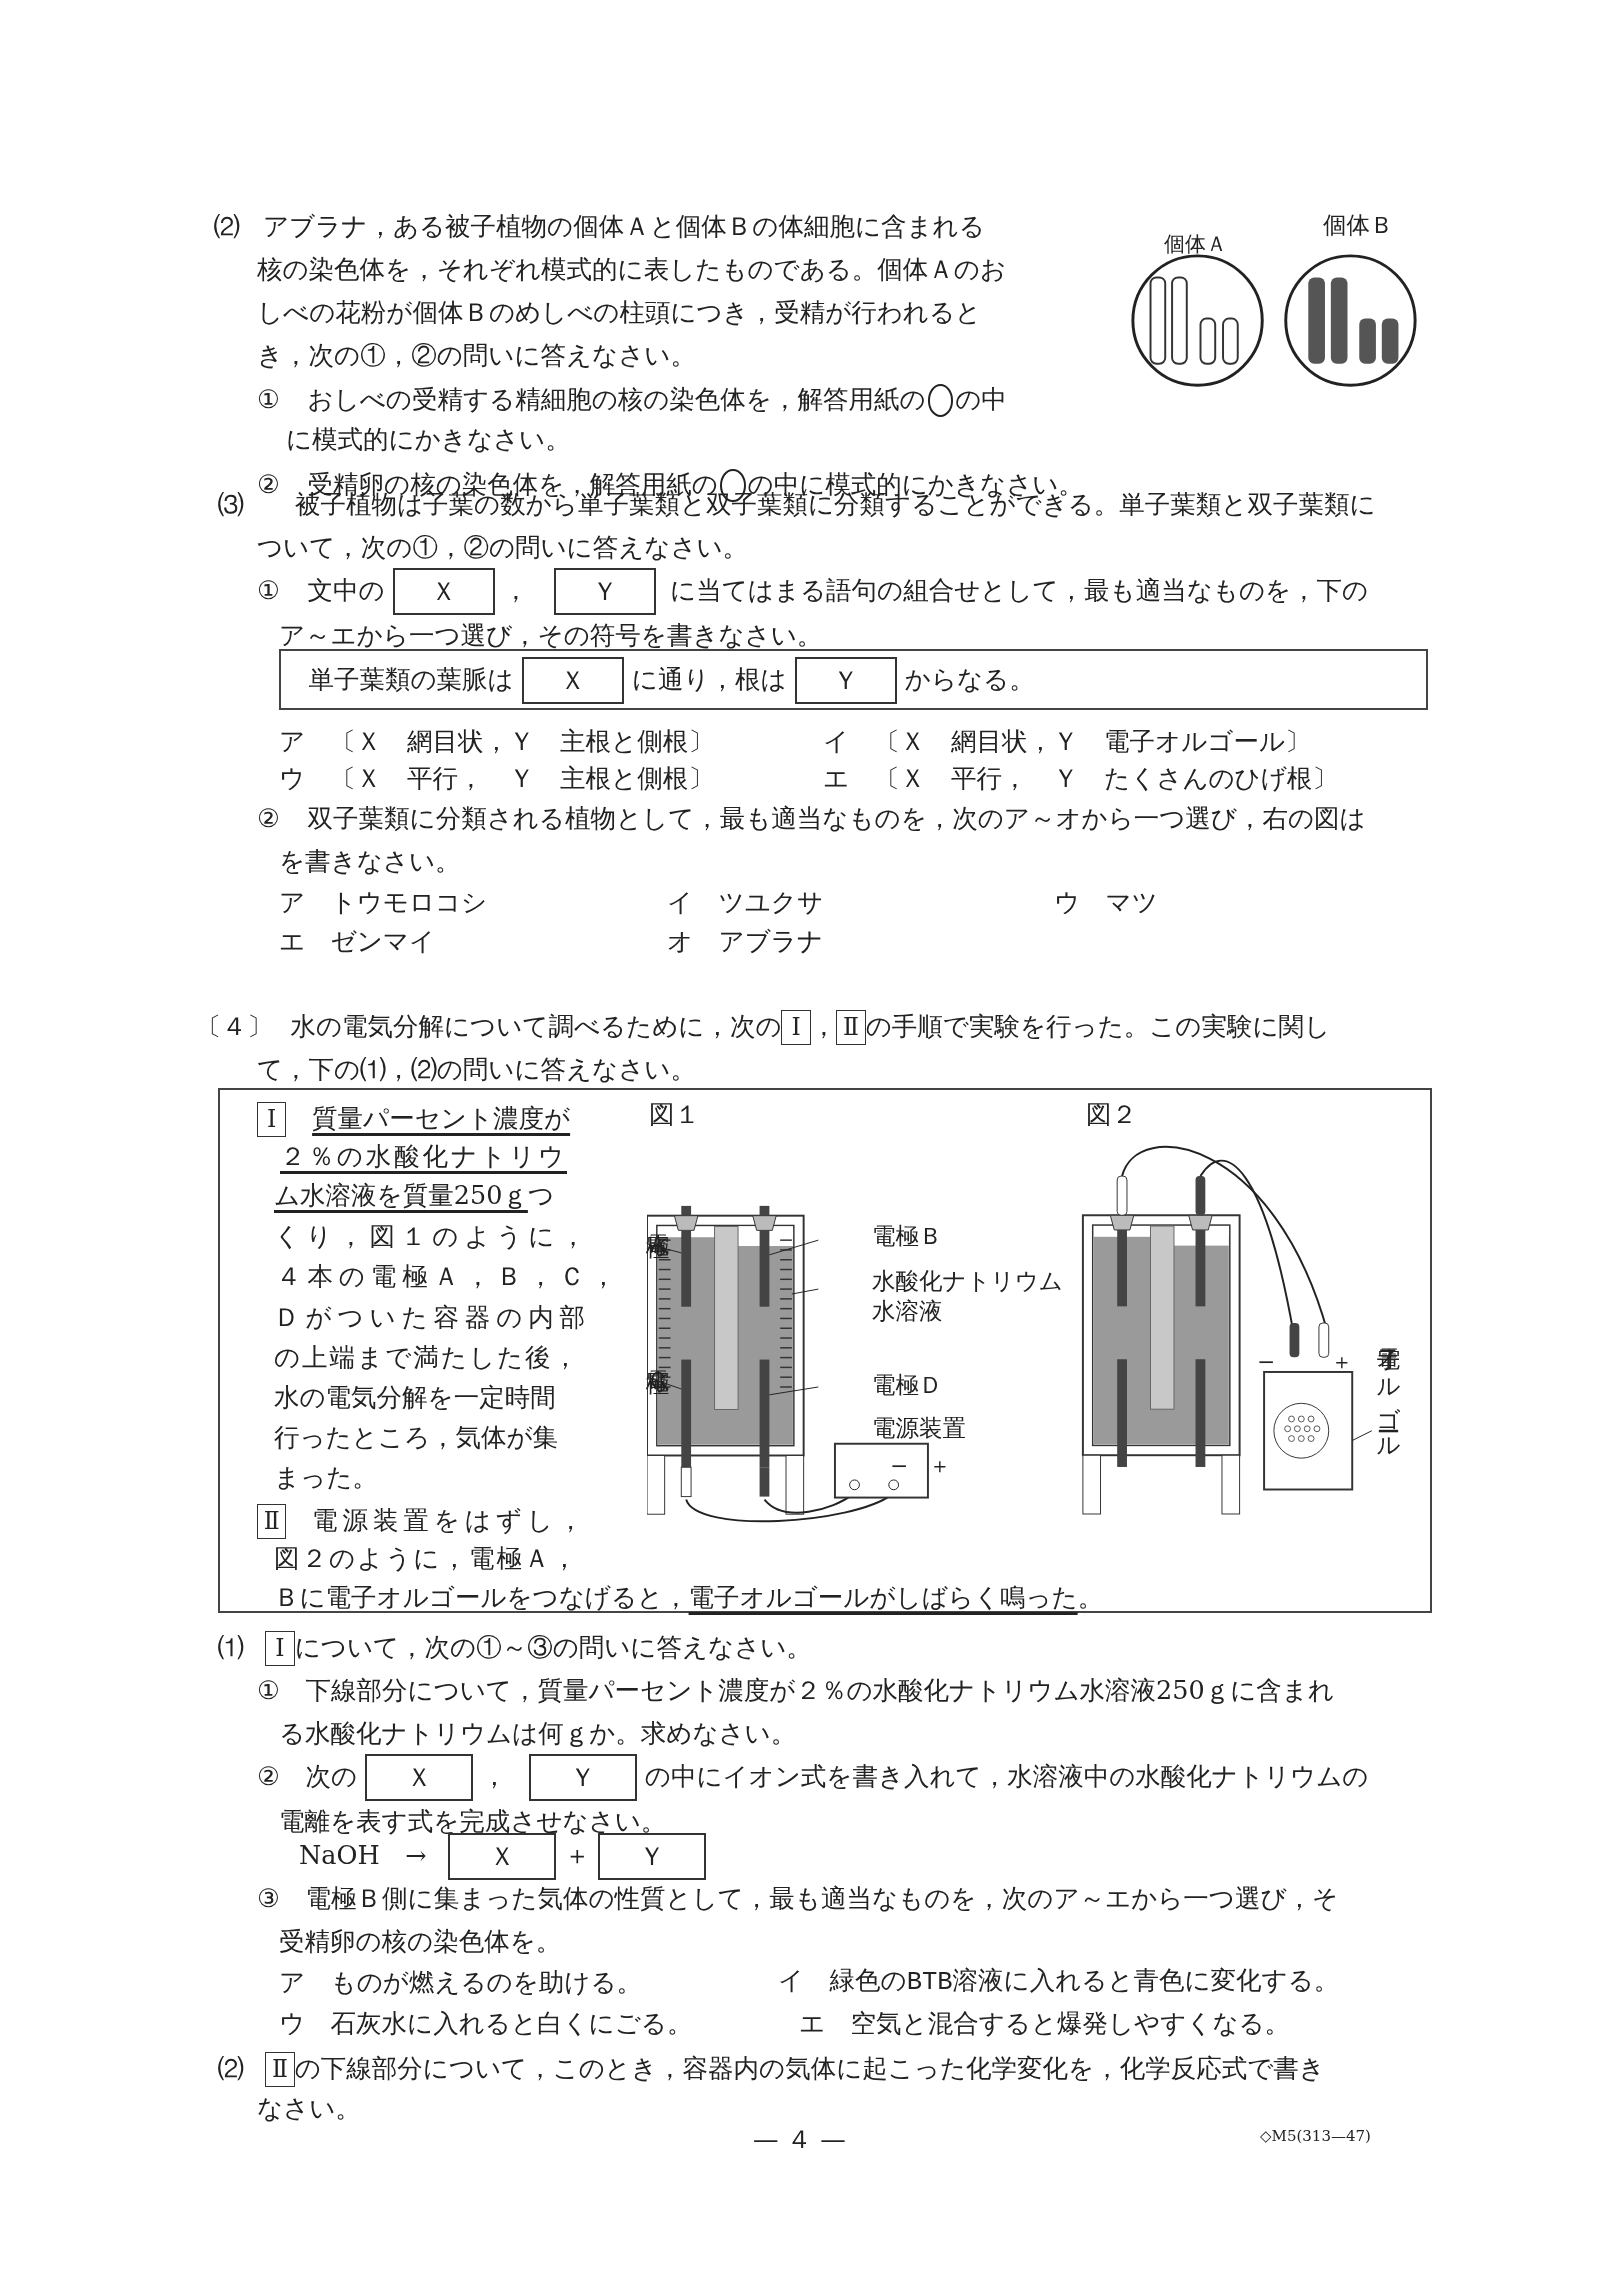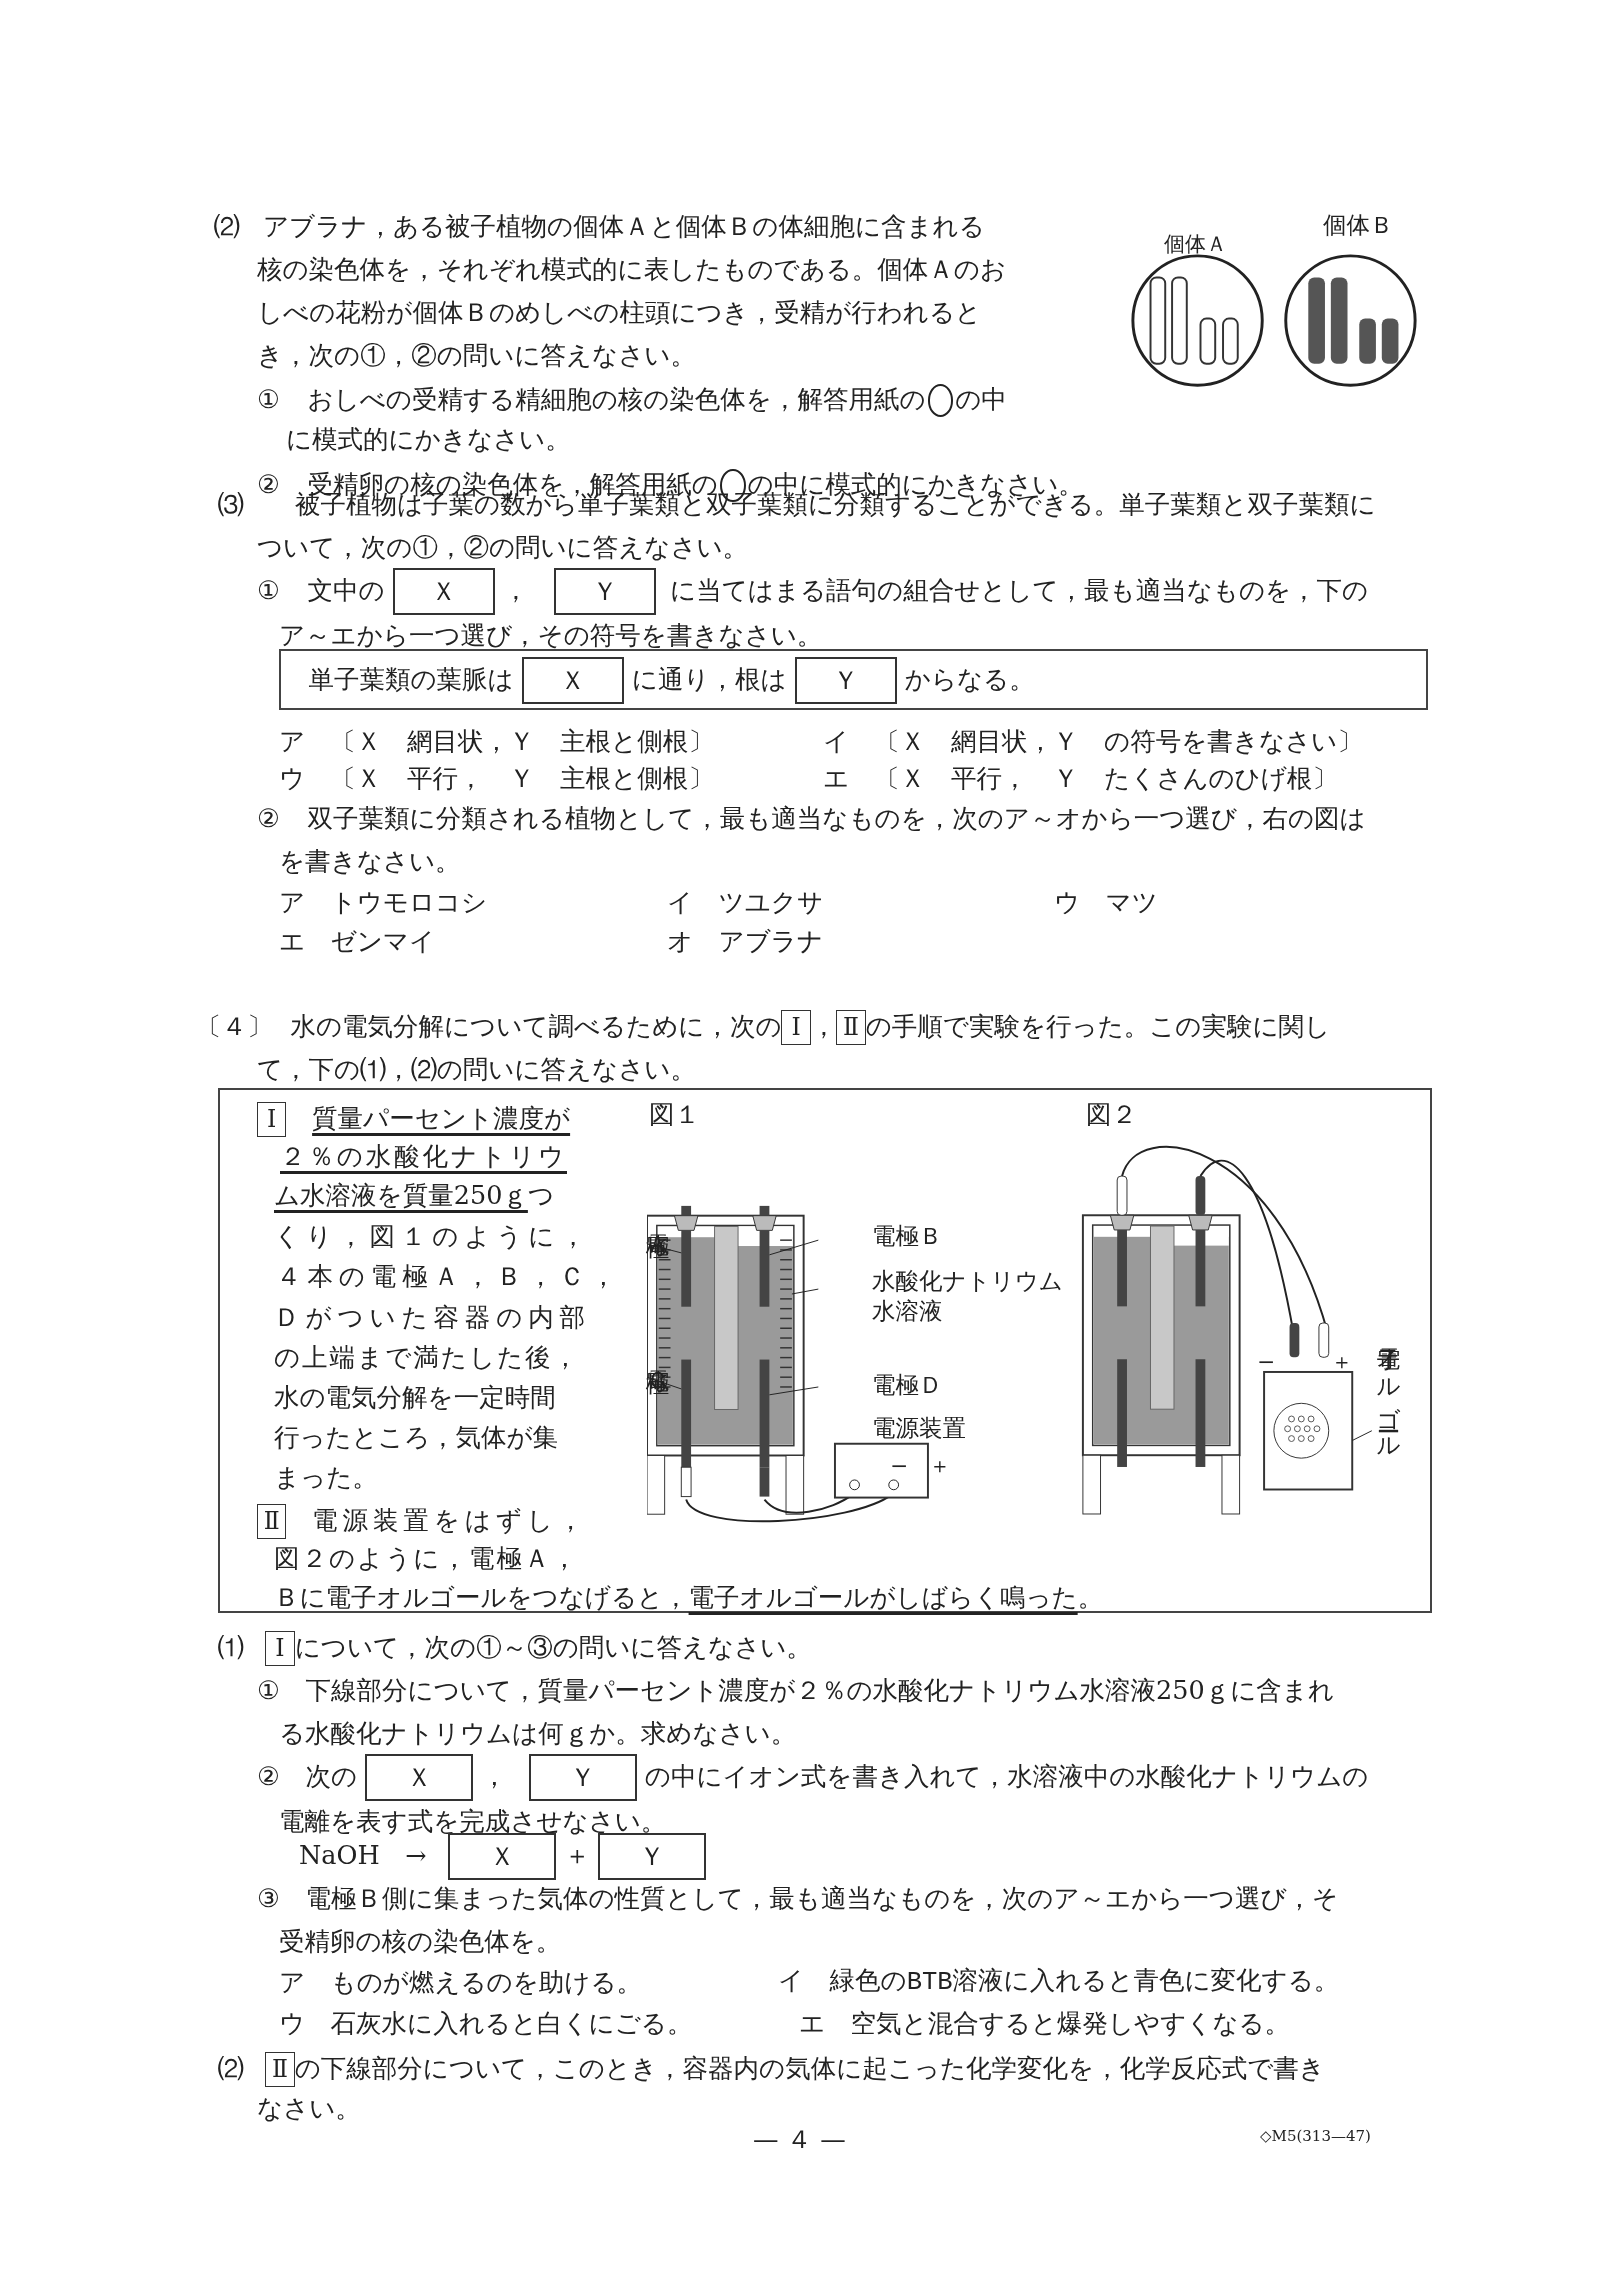--- a/index.html
+++ b/index.html
@@ -69,21 +69,21 @@
   <div class="abs" style="left:27.4px;top:5.9px;">
     <span>単子葉類の葉脈は</span>
     <span class="box" style="width:98px;">Ｘ</span>
     <span>に通り，根は</span>
     <span class="box" style="width:98px;">Ｙ</span>
     <span>からなる。</span>
   </div>
 </div>
 
 <div class="abs" style="left:279px;top:729px;"><span>ア</span>　<span>〔Ｘ　網目状，Ｙ　主根と側根〕</span></div>
-<div class="abs" style="left:823px;top:729px;"><span>イ</span>　<span>〔Ｘ　網目状，Ｙ　の符号を書きなさい〕</span></div>
+<div class="abs" style="left:823px;top:729px;"><span>イ</span>　<span>〔Ｘ　網目状，Ｙ　電子オルゴール〕</span></div>
 <div class="abs" style="left:279px;top:766px;"><span>ウ</span>　<span>〔Ｘ　平行，　Ｙ　主根と側根〕</span></div>
 <div class="abs" style="left:823px;top:766px;"><span>エ</span>　<span>〔Ｘ　平行，　Ｙ　たくさんのひげ根〕</span></div>
 
 <div class="abs" style="left:257px;top:806px;">
   <span>②</span>
   <span style="margin-left:19.6px;">双子葉類に分類される植物として，最も適当なものを，次のア～オから一つ選び，右の図は</span>
 </div>
 <div class="abs" style="left:279px;top:849px;">を書きなさい。</div>
 <div class="abs" style="left:279px;top:890px;"><span>ア</span>　<span>トウモロコシ</span></div>
 <div class="abs" style="left:667px;top:890px;"><span>イ</span>　<span>ツユクサ</span></div>

